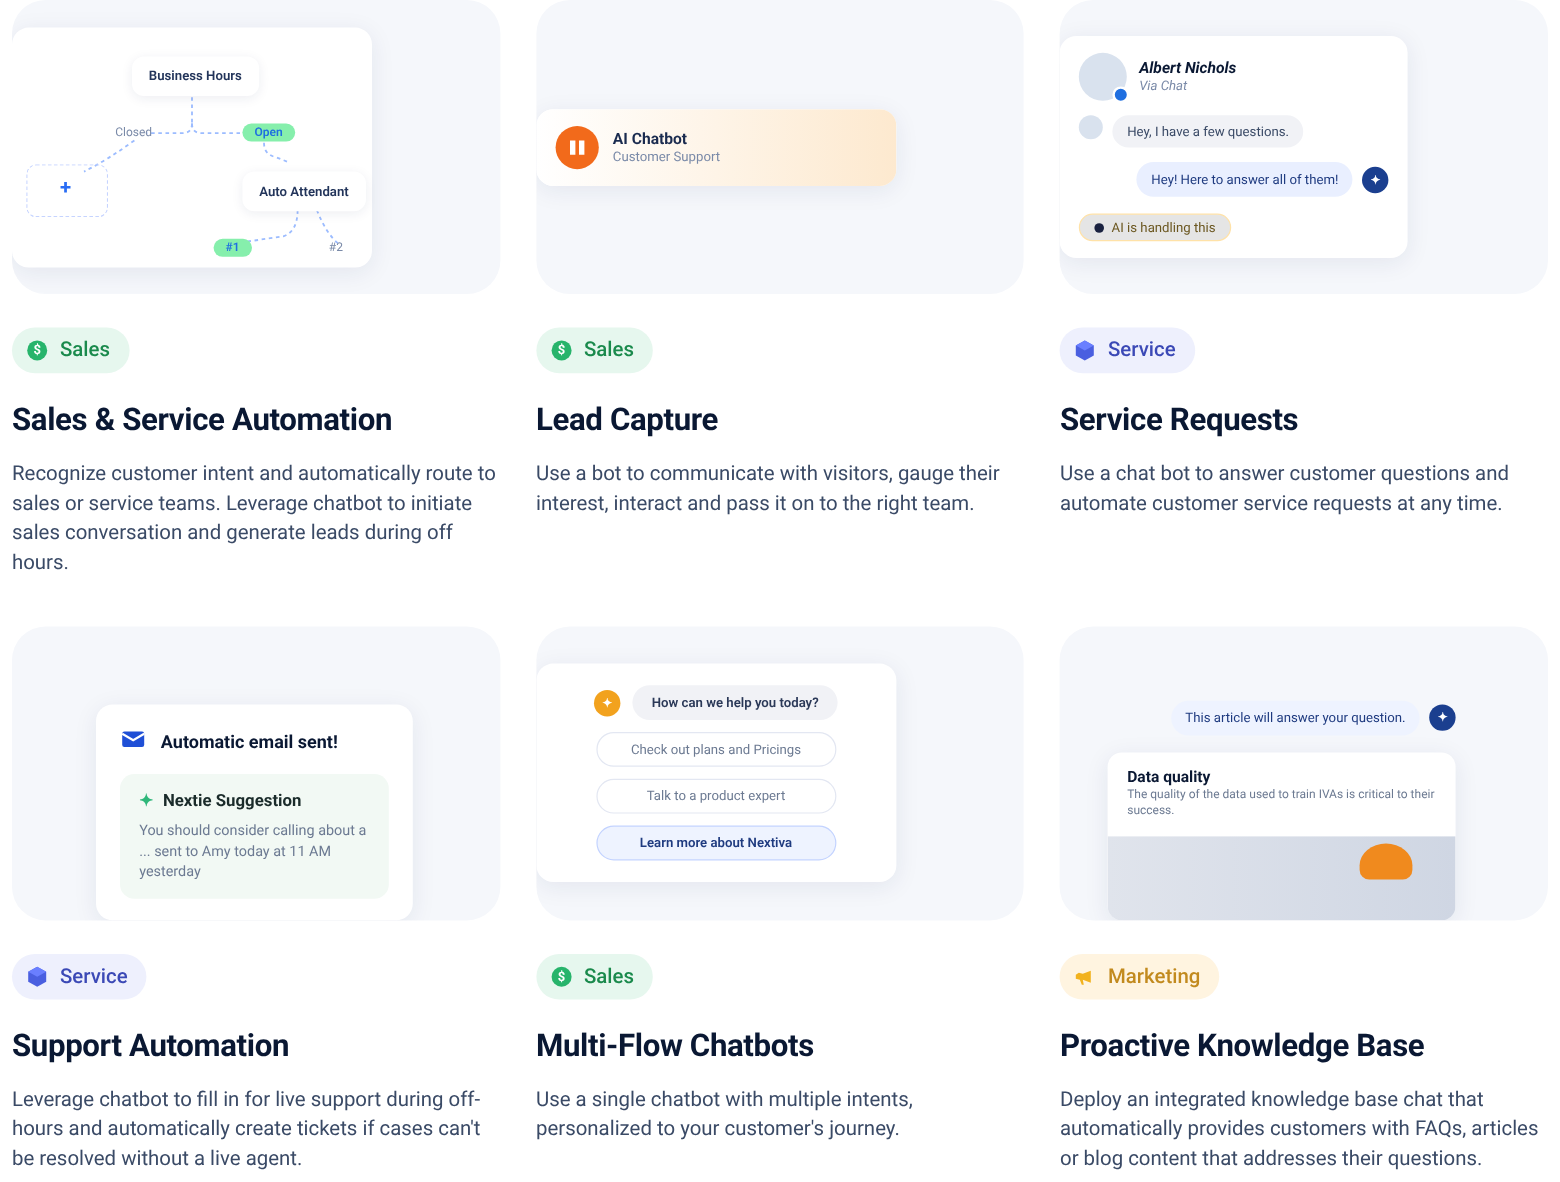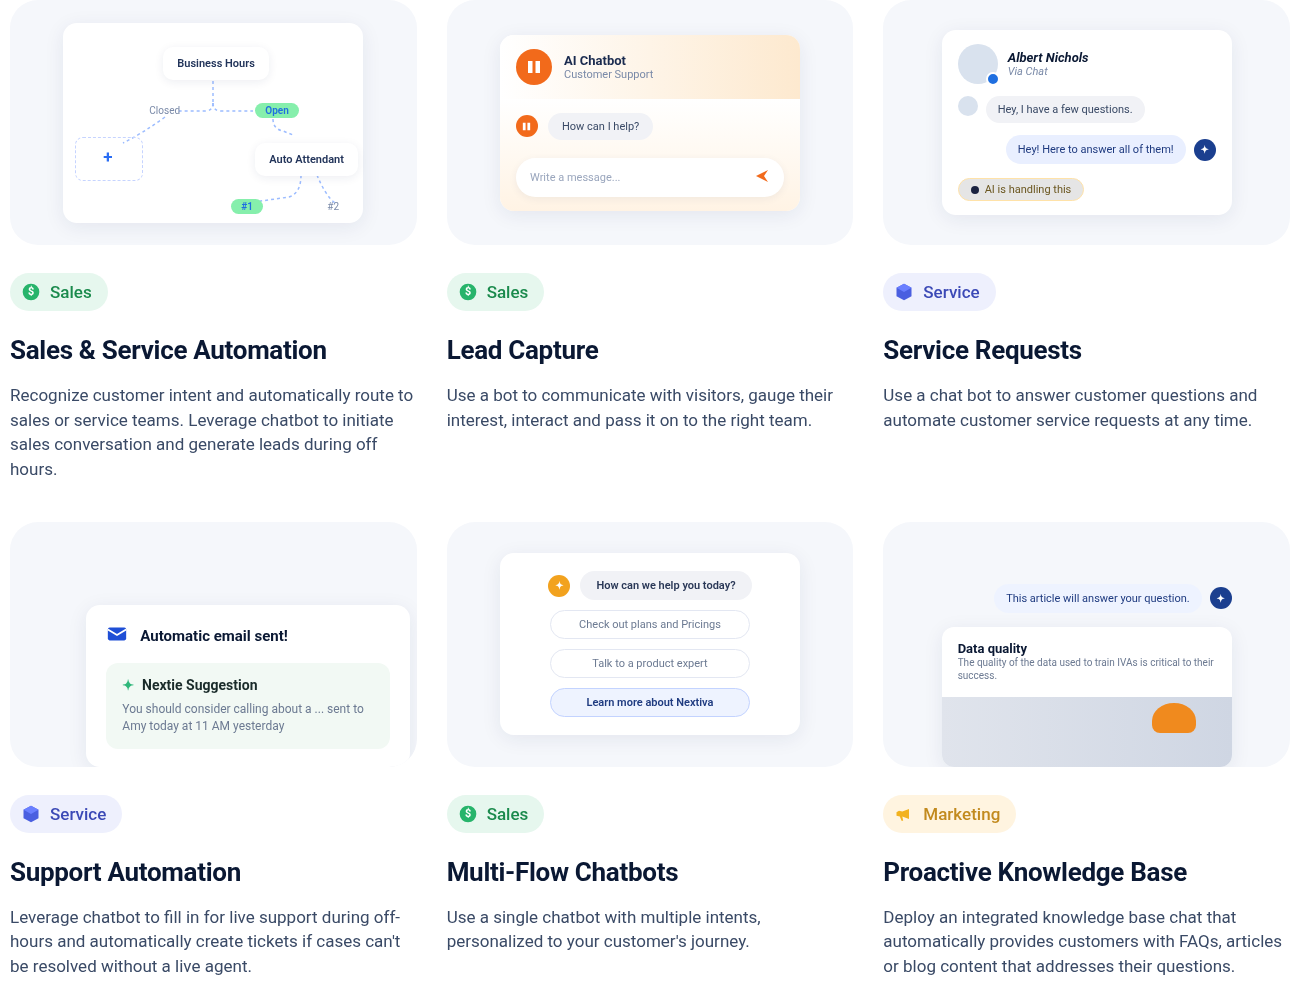--- a/index.html
+++ b/index.html
@@ -19,21 +19,20 @@
   .card {
     display: flex;
     flex-direction: column;
   }
   .illus {
     background: #f5f7fb;
     border-radius: 28px;
     height: 245px;
     display: flex;
     align-items: center;
-    justify-content: center;
     overflow: hidden;
     position: relative;
   }
   .tag {
     display: inline-flex;
     align-items: center;
     gap: 8px;
     padding: 8px 16px 8px 10px;
     border-radius: 20px;
     font-size: 17px;
@@ -111,21 +110,21 @@
   .srv-msg{background:#f1f2f6;border-radius:16px;padding:7px 12px;font-size:11px;color:#3a4a66;display:inline-block;}
   .srv-row{display:flex;align-items:flex-start;gap:8px;margin-top:12px;}
   .srv-ava-sm{width:20px;height:20px;border-radius:50%;background:#d9e2ee;flex-shrink:0;}
   .srv-reply{margin-top:12px;display:flex;justify-content:flex-end;align-items:center;gap:8px;}
   .srv-reply .msg{background:#e9efff;color:#1f3b80;font-size:11px;padding:8px 12px;border-radius:16px;}
   .srv-reply .bot{width:22px;height:22px;border-radius:50%;background:#1b3f8f;display:flex;align-items:center;justify-content:center;color:#fff;font-size:10px;font-weight:700;}
   .srv-ai{margin-top:14px;display:inline-flex;align-items:center;gap:6px;background:#e5e5e5;border:1px solid #ffe2a8;color:#6b5720;font-size:11px;padding:4px 12px;border-radius:20px;}
   .srv-ai::before{content:"";width:8px;height:8px;border-radius:50%;background:#1a2240;}
 
   
-  .sup-wrap{width:324px;}
+  .sup-wrap{width:264px;}
   .sup-card{background:#fff;border-radius:14px;padding:18px 20px;box-shadow:0 4px 20px rgba(20,40,90,.08);}
   .sup-top{display:flex;align-items:center;gap:12px;font-weight:700;font-size:15px;color:#0a1833;}
   .sup-sugg{margin-top:14px;background:#f2f9f4;border-radius:12px;padding:14px 16px;}
   .sup-sugg-h{display:flex;align-items:center;gap:8px;font-weight:700;font-size:14px;color:#1a2b2a;}
   .sup-sugg-p{font-size:12px;color:#6c7a92;margin-top:8px;line-height:1.4;}
 
   
   .mf{width:300px;background:#fff;border-radius:14px;padding:18px;box-shadow:0 4px 20px rgba(20,40,90,.08);}
   .mf-q{display:flex;align-items:center;gap:10px;justify-content:center;}
   .mf-q .bot{width:22px;height:22px;border-radius:50%;background:#f2a21e;display:flex;align-items:center;justify-content:center;color:#fff;font-size:10px;font-weight:700;}
@@ -192,38 +191,20 @@
         <div class="cb-avatar">
           <svg width="18" height="18" viewBox="0 0 24 24">
                 <path d="M4 4h6v16H4zM14 4h6v16h-6z" fill="#fff"></path>
               </svg>
         </div>
         <div>
           <div class="cb-name">AI Chatbot</div>
           <div class="cb-sub">Customer Support</div>
         </div>
       </div>
-      <div class="cb-body">
-        <div class="cb-row">
-          <div class="cb-avatar" style="width:22px;height:22px;">
-            <svg width="11" height="11" viewBox="0 0 24 24">
-                  <path d="M4 4h6v16H4zM14 4h6v16h-6z" fill="#fff"></path>
-                </svg>
-          </div>
-          <div class="cb-bub">How can I help?</div>
-        </div>
-        <div class="cb-input">
-          <span>Write a message...</span>
-          <span class="cb-send">
-            <svg width="16" height="16" viewBox="0 0 24 24">
-                  <path d="M3 12l18-9-6 9 6 9z" fill="#f26a1b"></path>
-                </svg>
-          </span>
-        </div>
-      </div>
     </div>
   </div>
   <div class="tag sales">
     <span class="tag-icon">
       <svg viewBox="0 0 24 24" width="20" height="20">
             <circle cx="12" cy="12" r="10" fill="#27b46b"></circle>
             <text x="12" y="16" text-anchor="middle" fill="#fff" font-size="13" font-weight="700">$</text>
           </svg>
     </span>
     <span>Sales</span>

